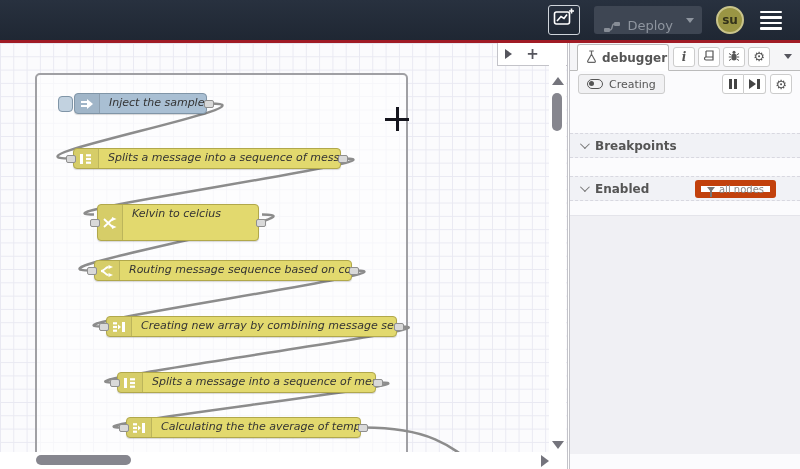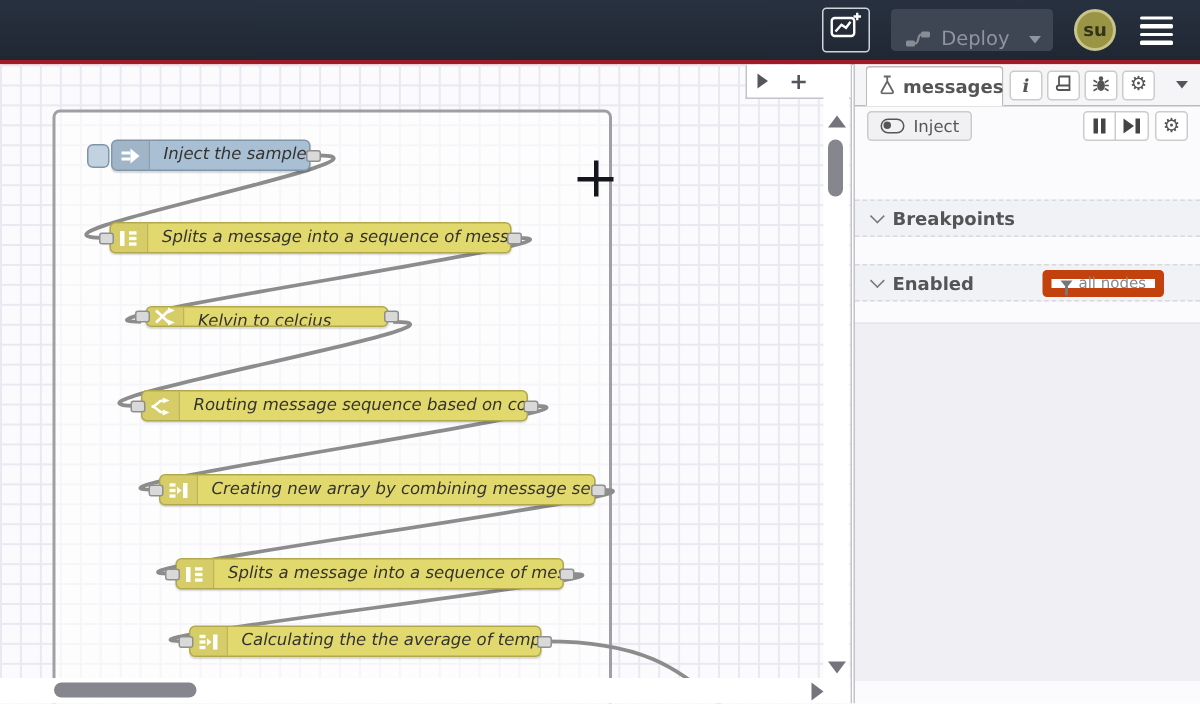--- a/index.html
+++ b/index.html
@@ -5,21 +5,21 @@
   * { margin:0; padding:0; box-sizing:border-box; }
   html,body { width:800px; height:469px; overflow:hidden; font-family:"DejaVu Sans",sans-serif; background:#fff; }
   #app { position:relative; width:800px; height:469px; }
 
   
   .header { position:absolute; left:0; top:0; width:800px; height:43px;
     background:linear-gradient(#28313f,#1f2733); border-bottom:3px solid #a01b25;
     display:flex; align-items:center; justify-content:flex-end; gap:14px; padding-right:16px; }
   .ws-btn { width:32px; height:30px; background:transparent; border:1px solid #cfd4da; border-radius:3px;
     display:flex; align-items:center; justify-content:center; cursor:pointer; }
-  .deploy-btn { height:28px; background:#3e4653; border-radius:3px; display:flex; align-items:center;
+  .deploy-btn { height:28px; background:#3e4653; border-radius:3px; display:flex; align-items:flex-start;
     padding:12px 8px 0 10px; gap:7px; cursor:pointer; }
   .deploy-label { color:#8e959f; font-size:13px; }
   .deploy-chevron { width:0; height:0; border-left:4px solid transparent; border-right:4px solid transparent;
     border-top:5px solid #8e959f; margin-left:6px; }
   .avatar { width:28px; height:28px; border-radius:50%; background:#9a9544; border:2px solid #c9c48b;
     color:#33321a; font-size:12px; font-weight:bold; display:flex; align-items:center; justify-content:center; cursor:pointer; }
   .hamburger { display:flex; flex-direction:column; gap:3px; cursor:pointer; padding:4px 2px; }
   .hamburger span { display:block; width:22px; height:2.5px; background:#fff; border-radius:1px; }
 
   
@@ -176,21 +176,21 @@
               <rect x="1" y="3" width="3" height="10" fill="#fff"></rect>
               <rect x="7" y="3.2" width="5" height="2.2" fill="#fff"></rect>
               <rect x="7" y="6.9" width="5" height="2.2" fill="#fff"></rect>
               <rect x="7" y="10.6" width="5" height="2.2" fill="#fff"></rect>
             </svg>
           </div>
           <span class="node-label">Splits a message into a sequence of messages.</span>
           <div class="port port-in"></div>
           <div class="port port-out"></div>
         </div>
-        <div class="node" style="left: 97px; top: 161px; width: 162px; height: 14px; background: rgb(226, 217, 110); border-color: rgb(177, 168, 75);">
+        <div class="node" style="left: 97px; top: 161px; width: 162px; height: 37px; background: rgb(226, 217, 110); border-color: rgb(177, 168, 75);">
           <div class="node-icon">
             <svg width="14" height="16" viewBox="0 0 14 16">
               <path d="M1 4 L9.5 12 M1 12 L9.5 4" stroke="#fff" stroke-width="1.8"></path>
               <path d="M9 2 L13.5 4 L9 6 Z" fill="#fff"></path>
               <path d="M9 10 L13.5 12 L9 14 Z" fill="#fff"></path>
             </svg>
           </div>
           <span class="node-label">Kelvin to celcius</span>
           <div class="port port-in"></div>
           <div class="port port-out"></div>
@@ -270,21 +270,21 @@
   </div>
 
   <div class="sidebar">
     <div class="side-tabbar">
       <div class="side-tab">
         <span>
           <svg width="11" height="13" viewBox="0 0 11 13">
             <path d="M3.2 1 h4.6 M5.5 1 v3.2 L9.3 11 a0.9 0.9 0 0 1 -0.8 1.3 H2.5 a0.9 0.9 0 0 1 -0.8 -1.3 L5.5 4.2" fill="none" stroke="#666" stroke-width="1.2"></path>
           </svg>
         </span>
-        <span class="side-tab-label">messages</span>
+        <span class="side-tab-label">debugger</span>
       </div>
       <div class="mini-btns">
         <div class="mini-btn">
             <span class="info-glyph">i</span>
           </div>
         <div class="mini-btn">
           <span>
             <svg width="12" height="12" viewBox="0 0 12 12">
               <path d="M3 1 h7 v9 h-7 a1.5 1.5 0 0 1 0 -3 h7" fill="none" stroke="#555" stroke-width="1.2"></path>
               <path d="M3 1 v6" stroke="#555" stroke-width="1.2"></path>
@@ -303,21 +303,21 @@
         <div class="mini-btn">
             <span class="gear-glyph">⚙</span>
           </div>
       </div>
       <span class="chev-down tab-overflow"></span>
     </div>
 
     <div class="side-toolbar">
       <div class="enabled-btn">
         <span class="toggle-glyph"></span>
-        <span class="enabled-label">Inject</span>
+        <span class="enabled-label">Creating</span>
       </div>
       <div class="spacer"></div>
       <div class="pair">
         <div class="mini-btn">
           <span class="pause-glyph">
               <i></i>
               <i></i>
             </span>
         </div>
         <div class="mini-btn">

